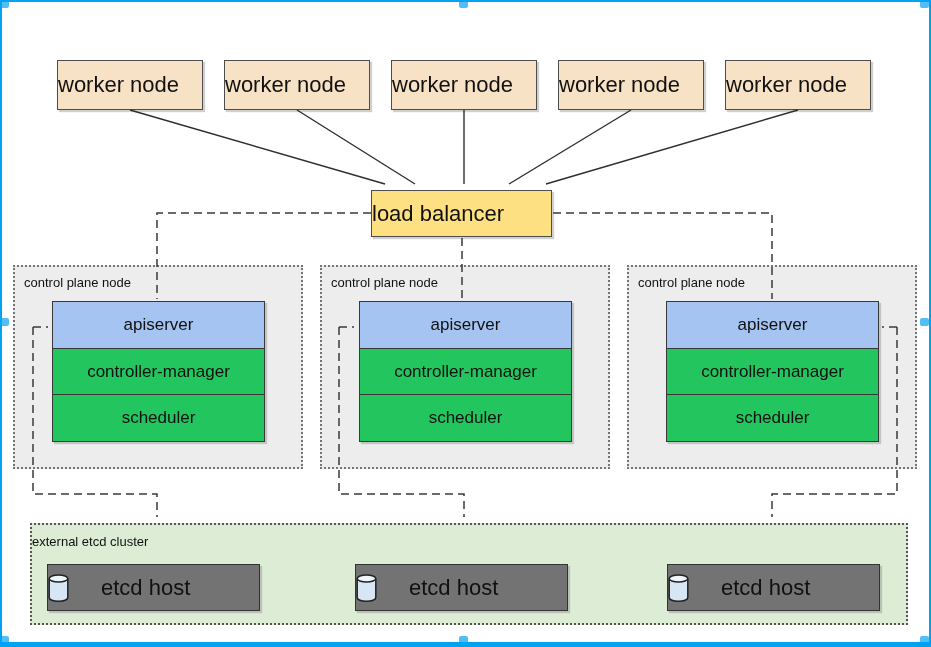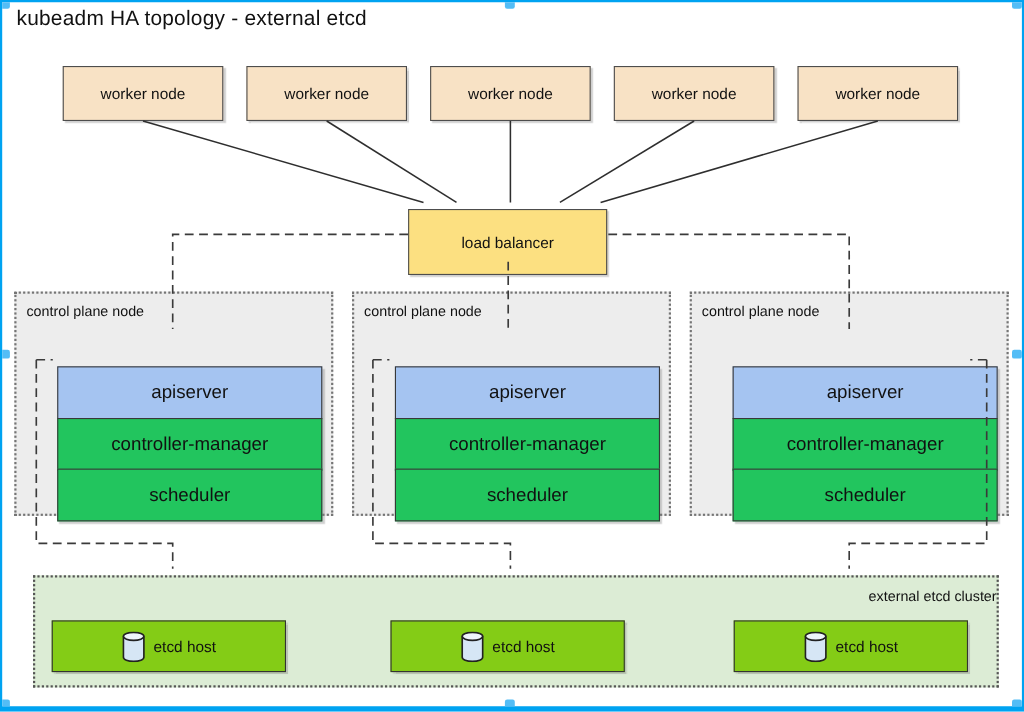--- a/index.html
+++ b/index.html
@@ -19,73 +19,71 @@
   .handle {
     position:absolute; width:9px; height:8px;
     background:#53bdf6; border-radius:2px; z-index:50;
   }
   .title {
     position:absolute; left:13px; top:5px;
     font-size:19px; letter-spacing:0.2px; white-space:nowrap;
   }
   .shape {
     position:absolute;
-    display:flex; align-items:center; justify-content:center;
-    font-size:14px; text-align:center;
+    display:flex; align-items:center; justify-content:flex-start;
+    font-size:22px; text-align:center;
     border:1.5px solid #4d4d4d;
     box-shadow:2px 2px 1px rgba(120,120,120,0.35);
   }
   .worker { top:58px; width:146px; height:50px; background:#f8e2c5; }
   .worker.w1{left:55px;} .worker.w2{left:222px;} .worker.w3{left:389px;}
   .worker.w4{left:556px;} .worker.w5{left:723px;}
-  .lb { left:369px; top:188px; width:181px; height:60px; background:#fce081; }
+  .lb { left:369px; top:188px; width:181px; height:47px; background:#fce081; }
   .cp {
     position:absolute; top:263px; width:290px; height:204px;
     background:#ededed; border:2px dotted #757575;padding-left:48px;
   }
   .cp.c1{left:11px;} .cp.c2{left:318px;} .cp.c3{left:625px;}
   .cp-label {
     position:absolute; left:9px; top:8px; font-size:13px; white-space:nowrap;
   }
   .stack {
-    position:absolute; left:37px; top:34px; width:241px;
+    position:absolute; left:37px; top:34px; width:213px;
     box-shadow:2px 2px 1px rgba(120,120,120,0.35);
-    margin-top:32px;
   }
   .row {
     height:48px; border:1.5px solid #383838;
     display:flex; align-items:center; justify-content:center;
     font-size:17px; background:#22c55e;
   }
   .row + .row { margin-top:-1.5px; }
   .row.apiserver { background:#a5c4f1; }
   .etcd-cluster {
     position:absolute; left:28px; top:521px; width:878px; height:102px;
     background:#dcecd5; border:2px dotted #555;
   }
   .etcd-label {
     position:absolute; left:0; right:0; top:9px;
-    text-align:right; font-size:13px;
+    text-align:left; font-size:13px;
   }
   .host {
-    top:562px; width:213px; height:47px; background:#84cc16;
-    gap:8px; border-color:#333;
+    top:562px; width:213px; height:47px; background:#737373;
+    gap:32px; border-color:#333;
   }
   .host.h1{left:45px;} .host.h2{left:353px;} .host.h3{left:665px;}
   .connectors { position:absolute; left:0; top:0; width:931px; height:647px; pointer-events:none; z-index:10; }
   .connectors path { fill:none; }
   .solid  { stroke:#2e2e2e; stroke-width:1.4px; }
   .dash   { stroke:#3a3a3a; stroke-width:1.5px; stroke-dasharray:8 5; }
 </style>
 </head>
 <body>
 
 <div class="canvas">
 
-  <div class="title">kubeadm HA topology - external etcd</div>
 
   <svg class="connectors" width="931" height="647" viewBox="0 0 931 647">
     <defs>
       <marker id="arrow" viewBox="0 0 10 10" refX="8.5" refY="5" markerWidth="8" markerHeight="8" orient="auto-start-reverse">
         <path d="M0,0 L10,5 L0,10 z" fill="#1a1a1a" stroke="none"></path>
       </marker>
     </defs>
 
     <path class="solid" d="M128,108 L383,182" marker-end="url(#arrow)"></path>
     <path class="solid" d="M295,108 L413,182" marker-end="url(#arrow)"></path>

